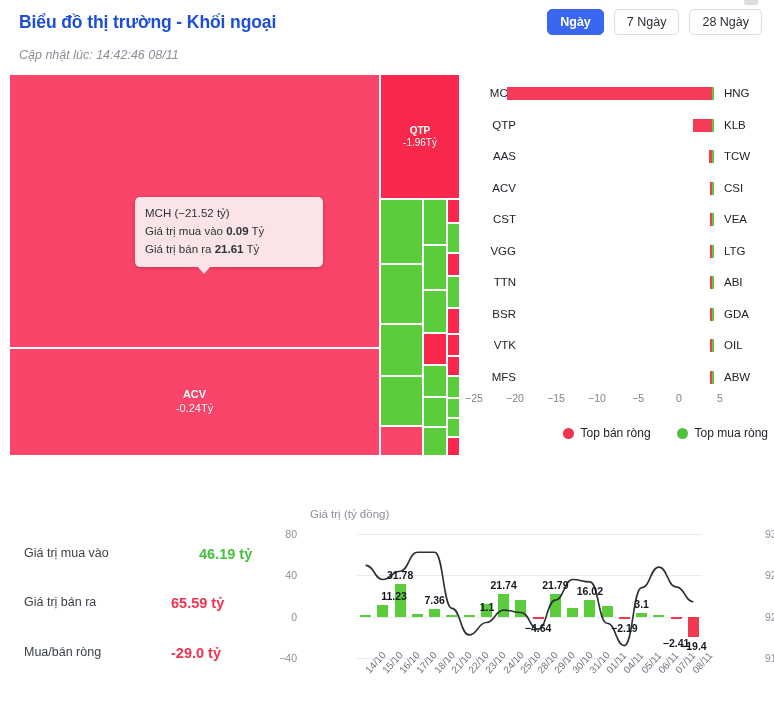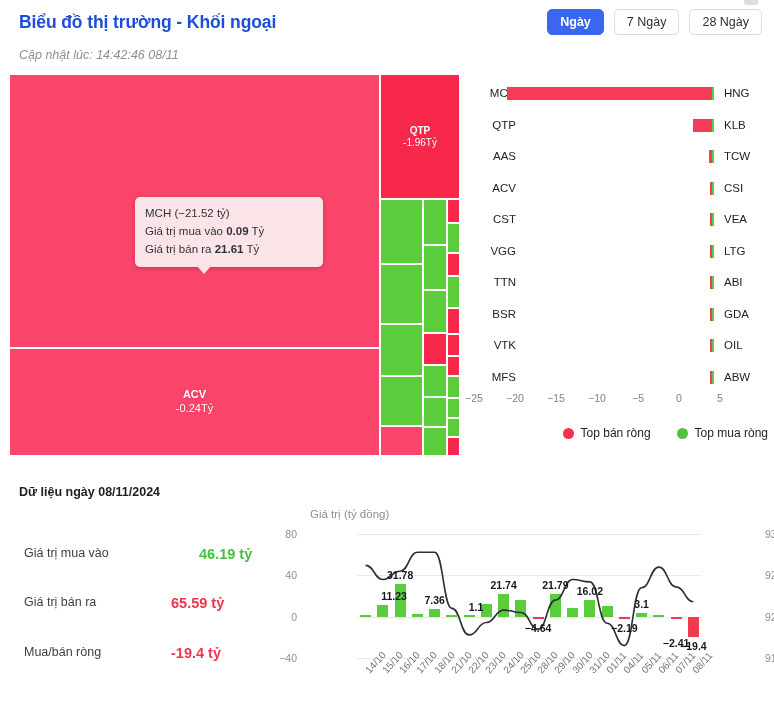--- a/index.html
+++ b/index.html
@@ -269,34 +269,33 @@
           <span>Top bán ròng</span>
         </div>
         <div class="itm">
           <span class="dot" style="background: rgb(79, 194, 60);"></span>
           <span>Top mua ròng</span>
         </div>
       </div>
   </div>
 
   <div class="stats">
-    <div class="dsub">Dữ liệu ngày 08/11/2024</div>
   </div>
   <div id="statRows">
       <div class="srow" style="top: 546px; position: absolute; left: 24px;">
         <div class="k">Giá trị mua vào</div>
         <div class="v v-buy">46.19 tỷ</div>
       </div>
       <div class="srow" style="top: 595px; position: absolute; left: 24px;">
         <div class="k">Giá trị bán ra</div>
         <div class="v v-sell">65.59 tỷ</div>
       </div>
       <div class="srow" style="top: 645px; position: absolute; left: 24px;">
         <div class="k">Mua/bán ròng</div>
-        <div class="v v-sell">-19.4 tỷ</div>
+        <div class="v v-sell">-29.0 tỷ</div>
       </div>
     </div>
 
   <div class="bchart">
     <div class="bc-title">
       <span>Giá trị</span>
       <span>(tỷ đồng)</span>
     </div>
     <div class="plot" id="plot">
         <div class="gline" style="top: 0px;"></div>
@@ -330,21 +329,21 @@
         <div class="vbar pos" style="left: 279.125px; top: 79.4633px; height: 3.20333px;"></div>
         <div class="vbar pos" style="left: 296.375px; top: 80.6667px; height: 2px;"></div>
         <div class="vbar neg" style="left: 313.625px; top: 82.6667px; height: 2.49033px;"></div>
         <div class="vbar neg" style="left: 330.875px; top: 82.6667px; height: 20.0467px;"></div>
         <svg width="345" height="124" style="position: absolute; left: 0px; top: 0px; overflow: visible;">
           <path d="M 8.6 31.4 C 17.3 31.4, 17.3 45.5, 25.9 45.5 C 34.5 45.5, 34.5 37.2, 43.1 37.2 C 51.8 37.2, 51.8 18.2, 60.4 18.2 C 69.0 18.2, 69.0 18.2, 77.6 18.2 C 86.3 18.2, 86.3 74.4, 94.9 74.4 C 103.5 74.4, 103.5 100.9, 112.1 100.9 C 120.8 100.9, 120.8 88.5, 129.4 88.5 C 138.0 88.5, 138.0 76.1, 146.6 76.1 C 155.3 76.1, 155.3 78.5, 163.9 78.5 C 172.5 78.5, 172.5 95.1, 181.1 95.1 C 189.8 95.1, 189.8 66.1, 198.4 66.1 C 207.0 66.1, 207.0 45.5, 215.6 45.5 C 224.3 45.5, 224.3 47.9, 232.9 47.9 C 241.5 47.9, 241.5 89.3, 250.1 89.3 C 258.8 89.3, 258.8 111.6, 267.4 111.6 C 276.0 111.6, 276.0 53.7, 284.6 53.7 C 293.3 53.7, 293.3 33.1, 301.9 33.1 C 310.5 33.1, 310.5 52.9, 319.1 52.9 C 327.8 52.9, 327.8 67.8, 336.4 67.8" fill="none" stroke="#2b2f36" stroke-width="1.6"></path>
         </svg>
         <div class="dlabel" style="left: 37px; top: 56.0623px;">11.23</div>
         <div class="dlabel" style="left: 43.125px; top: 34.8273px;">31.78</div>
         <div class="dlabel" style="left: 77.625px; top: 60.0613px;">7.36</div>
-        <div class="dlabel" style="left: 119px; top: 66.53px;">1.1</div>
+        <div class="dlabel" style="left: 130px; top: 66.53px;">1.1</div>
         <div class="dlabel" style="left: 146.625px; top: 45.202px;">21.74</div>
         <div class="dlabel" style="left: 181.125px; top: 88.1467px;">−4.64</div>
         <div class="dlabel" style="left: 198.375px; top: 45.1503px;">21.79</div>
         <div class="dlabel" style="left: 232.875px; top: 51.1127px;">16.02</div>
         <div class="dlabel" style="left: 267.375px; top: 87.9297px;">−2.19</div>
         <div class="dlabel" style="left: 284.625px; top: 64.4633px;">3.1</div>
         <div class="dlabel" style="left: 319.125px; top: 103px;">−2.41</div>
         <div class="dlabel" style="left: 336.375px; top: 105.713px;">−19.4</div>
       </div>
     <div class="xticks" id="xticks">

